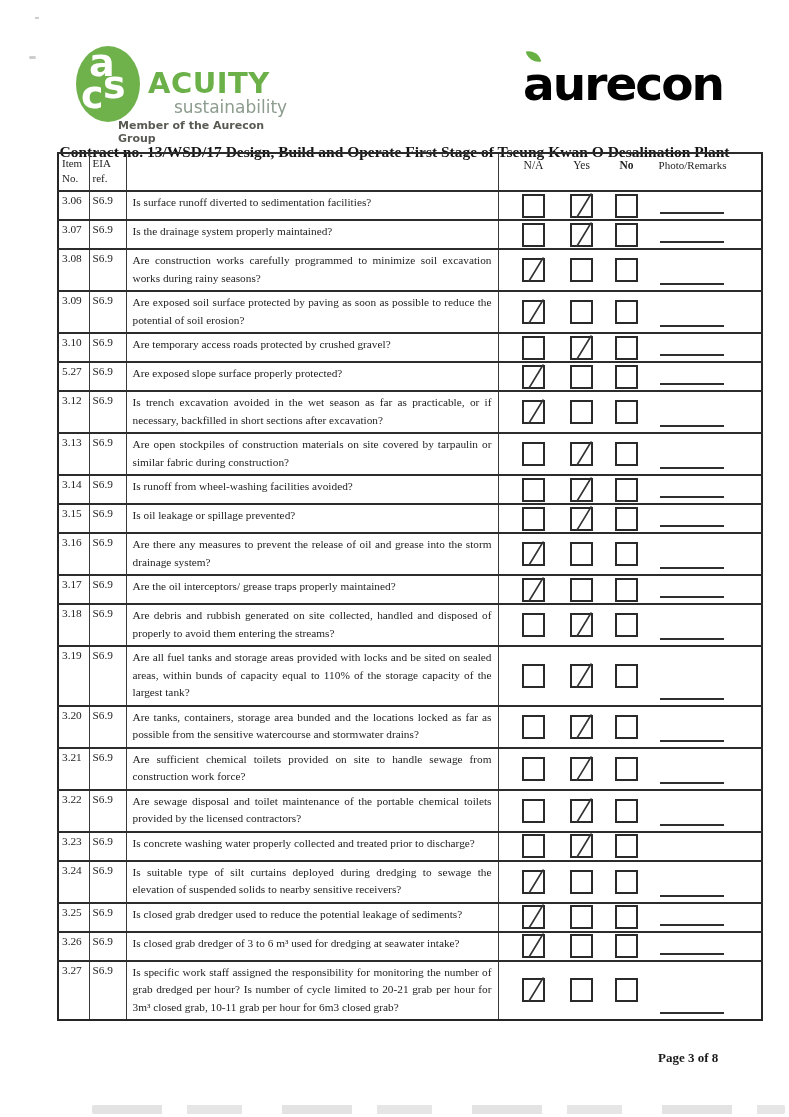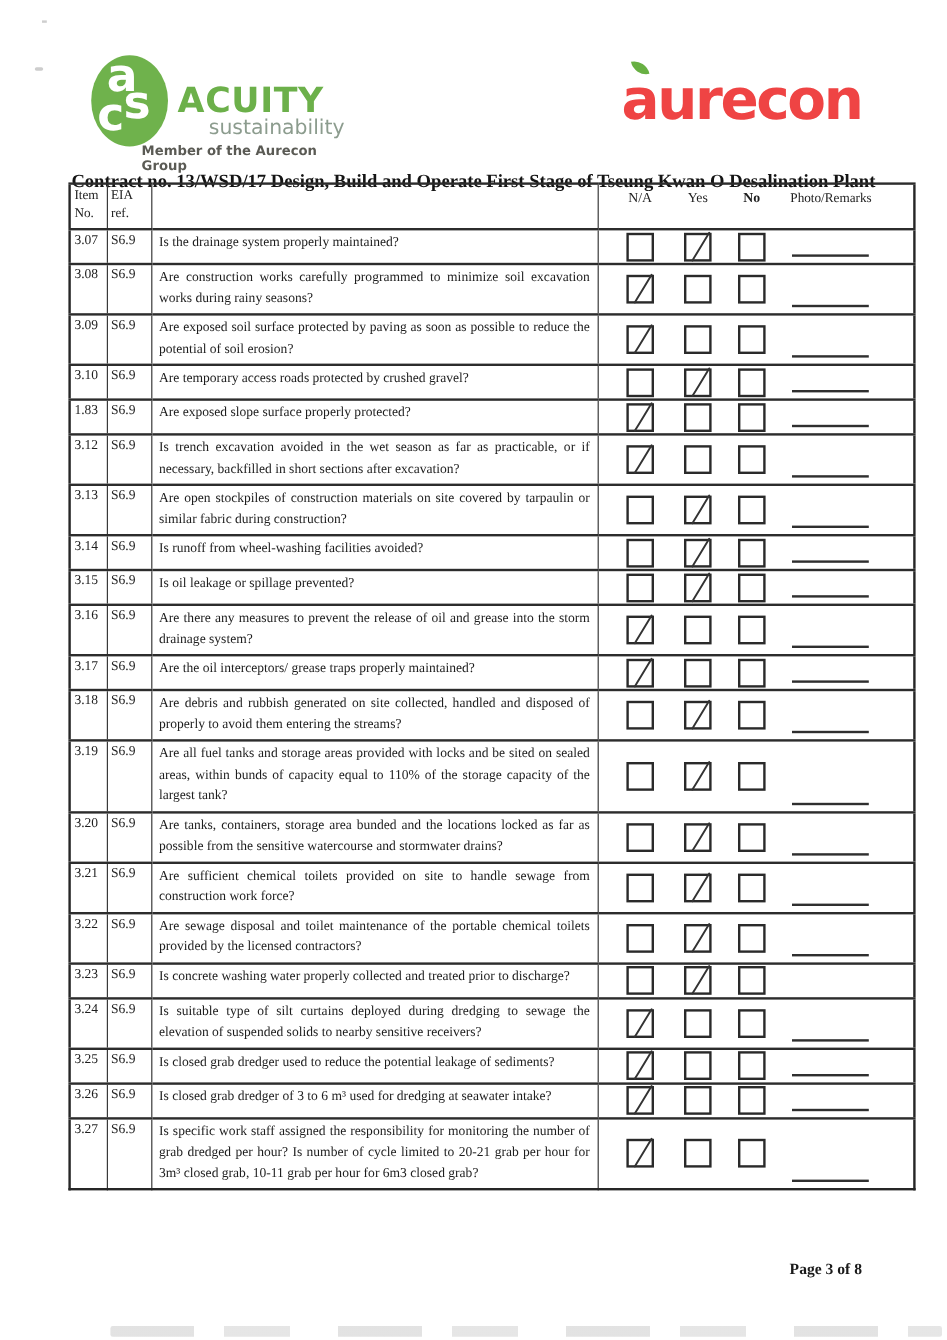--- a/index.html
+++ b/index.html
@@ -32,21 +32,21 @@
     font-family:"DejaVu Sans", sans-serif; font-size:17px; color:#8c9c8e;
   }
   .acuity .member {
     position:absolute; left:46px; top:75px;
     font-family:"DejaVu Sans", sans-serif; font-weight:bold;
     font-size:11px; color:#5a5a54;
   }
   .aurecon {
     position:absolute; left:518px; top:52px; width:210px; height:64px;
     font-family:"DejaVu Sans", sans-serif; font-weight:bold;
-    font-size:47px; color:#ef4444; letter-spacing:-2px; line-height:64px;
+    font-size:47px; color:#000000; letter-spacing:-2px; line-height:64px;text-align:center;
   }
   .aurecon .leaf {
     position:absolute; left:9px; top:-2px; width:13px; height:13px;
     background:#68b043; border-radius:0 100% 0 100%;
     transform:rotate(-12deg);
   }
 
   
   .doc-title {
     position:absolute; left:0; top:133px; width:789px;
@@ -151,20 +151,39 @@
         <td class="c-ans ans-hdr">
           <span class="h-na">N/A</span>
           <span class="h-yes">Yes</span>
           <span class="h-no">No</span>
           <span class="h-rem">Photo/Remarks</span>
         </td>
       </tr>
     </thead>
     <tbody>
         <tr class="row">
+    <td class="c-item">3.06</td>
+    <td class="c-eia">S6.9</td>
+    <td class="c-q">Is surface runoff diverted to sedimentation facilities?</td>
+    <td class="c-ans">
+      <span class="cb cb-na">
+        
+      </span>
+      <span class="cb cb-yes ticked">
+        <svg width="26" height="30" viewBox="0 0 26 30">
+                <path d="M5 26 Q 10 18 19 3" fill="none" stroke="#333333" stroke-width="1.6" stroke-linecap="round"></path>
+              </svg>
+      </span>
+      <span class="cb cb-no">
+        
+      </span>
+      <span class="rem-line"></span>
+    </td>
+  </tr>
+        <tr class="row">
     <td class="c-item">3.07</td>
     <td class="c-eia">S6.9</td>
     <td class="c-q">Is the drainage system properly maintained?</td>
     <td class="c-ans">
       <span class="cb cb-na">
         
       </span>
       <span class="cb cb-yes ticked">
         <svg width="26" height="30" viewBox="0 0 26 30">
                 <path d="M5 26 Q 10 18 19 3" fill="none" stroke="#333333" stroke-width="1.6" stroke-linecap="round"></path>
@@ -227,21 +246,21 @@
                 <path d="M5 26 Q 10 18 19 3" fill="none" stroke="#333333" stroke-width="1.6" stroke-linecap="round"></path>
               </svg>
       </span>
       <span class="cb cb-no">
         
       </span>
       <span class="rem-line"></span>
     </td>
   </tr>
         <tr class="row">
-    <td class="c-item">1.83</td>
+    <td class="c-item">5.27</td>
     <td class="c-eia">S6.9</td>
     <td class="c-q">Are exposed slope surface properly protected?</td>
     <td class="c-ans">
       <span class="cb cb-na ticked">
         <svg width="26" height="30" viewBox="0 0 26 30">
                 <path d="M5 26 Q 10 18 19 3" fill="none" stroke="#333333" stroke-width="1.6" stroke-linecap="round"></path>
               </svg>
       </span>
       <span class="cb cb-yes">
         

